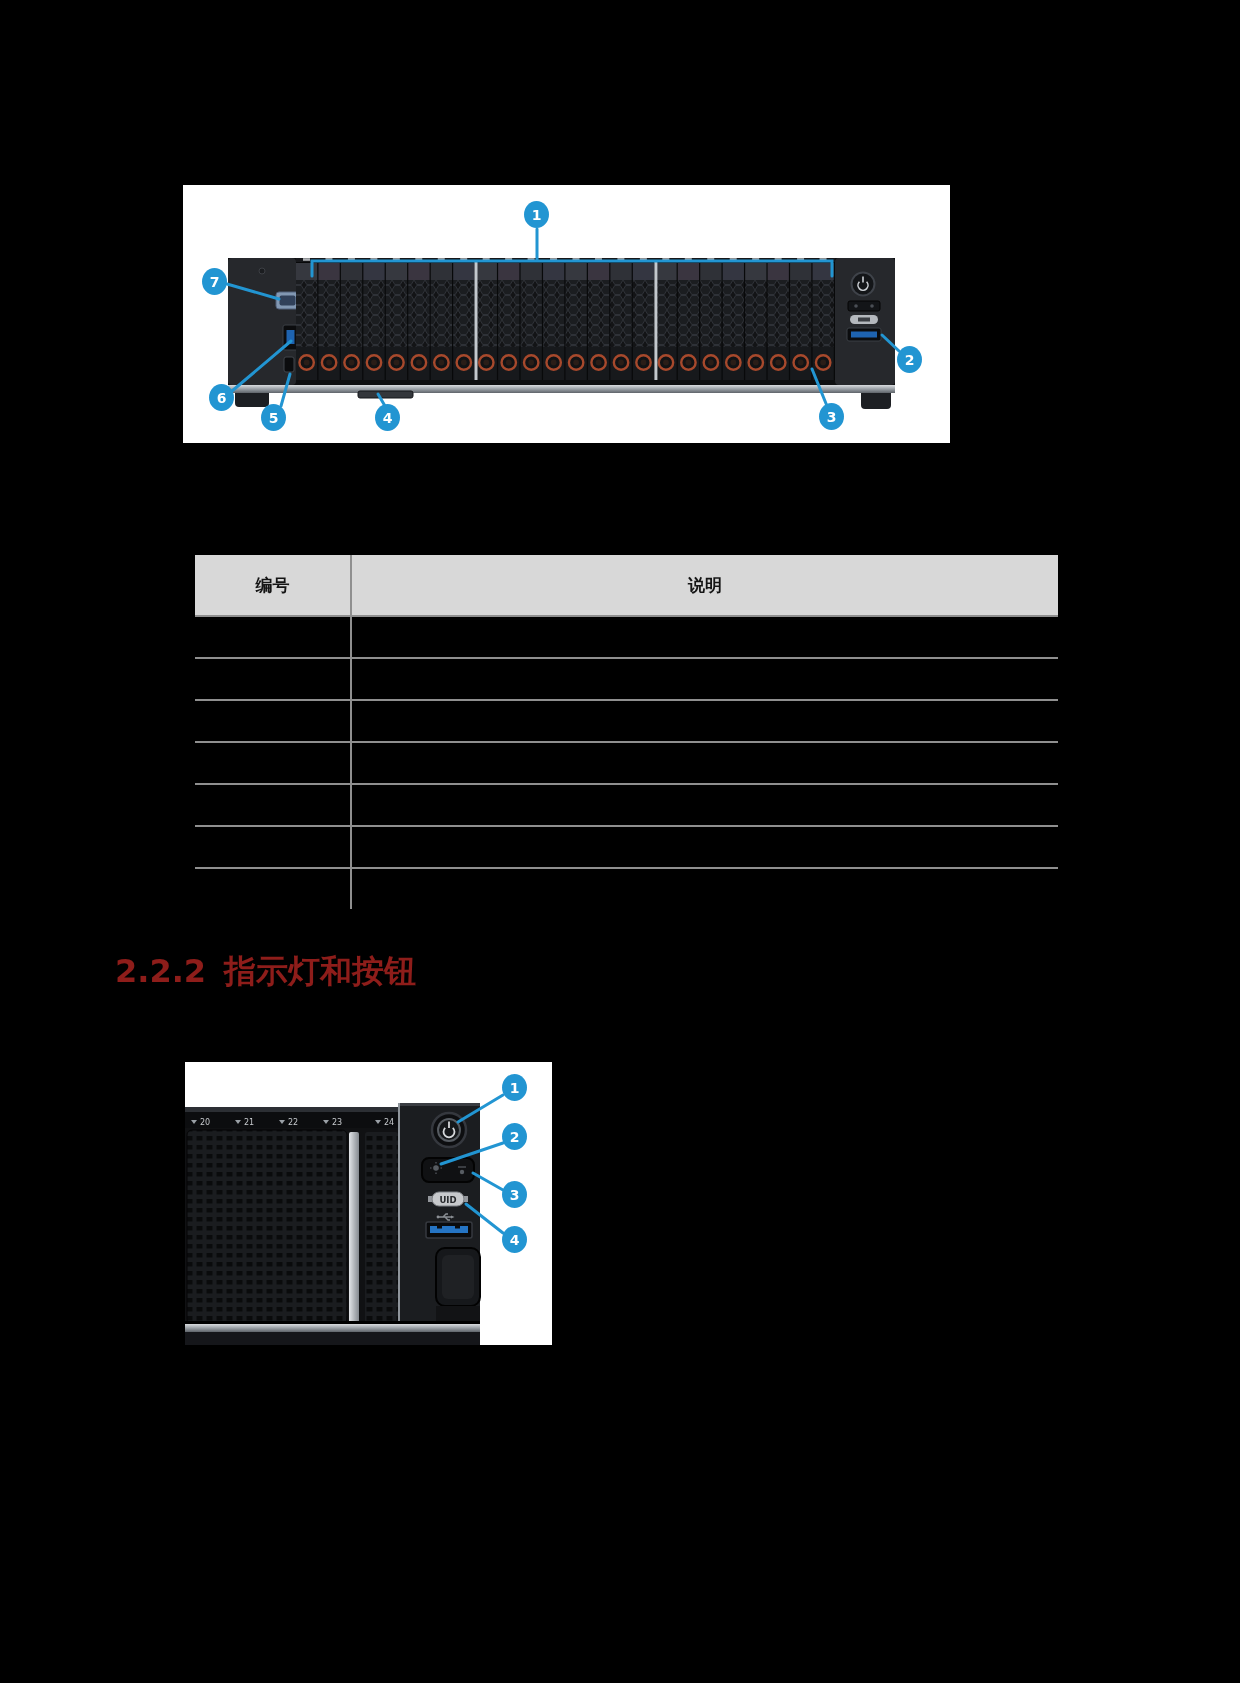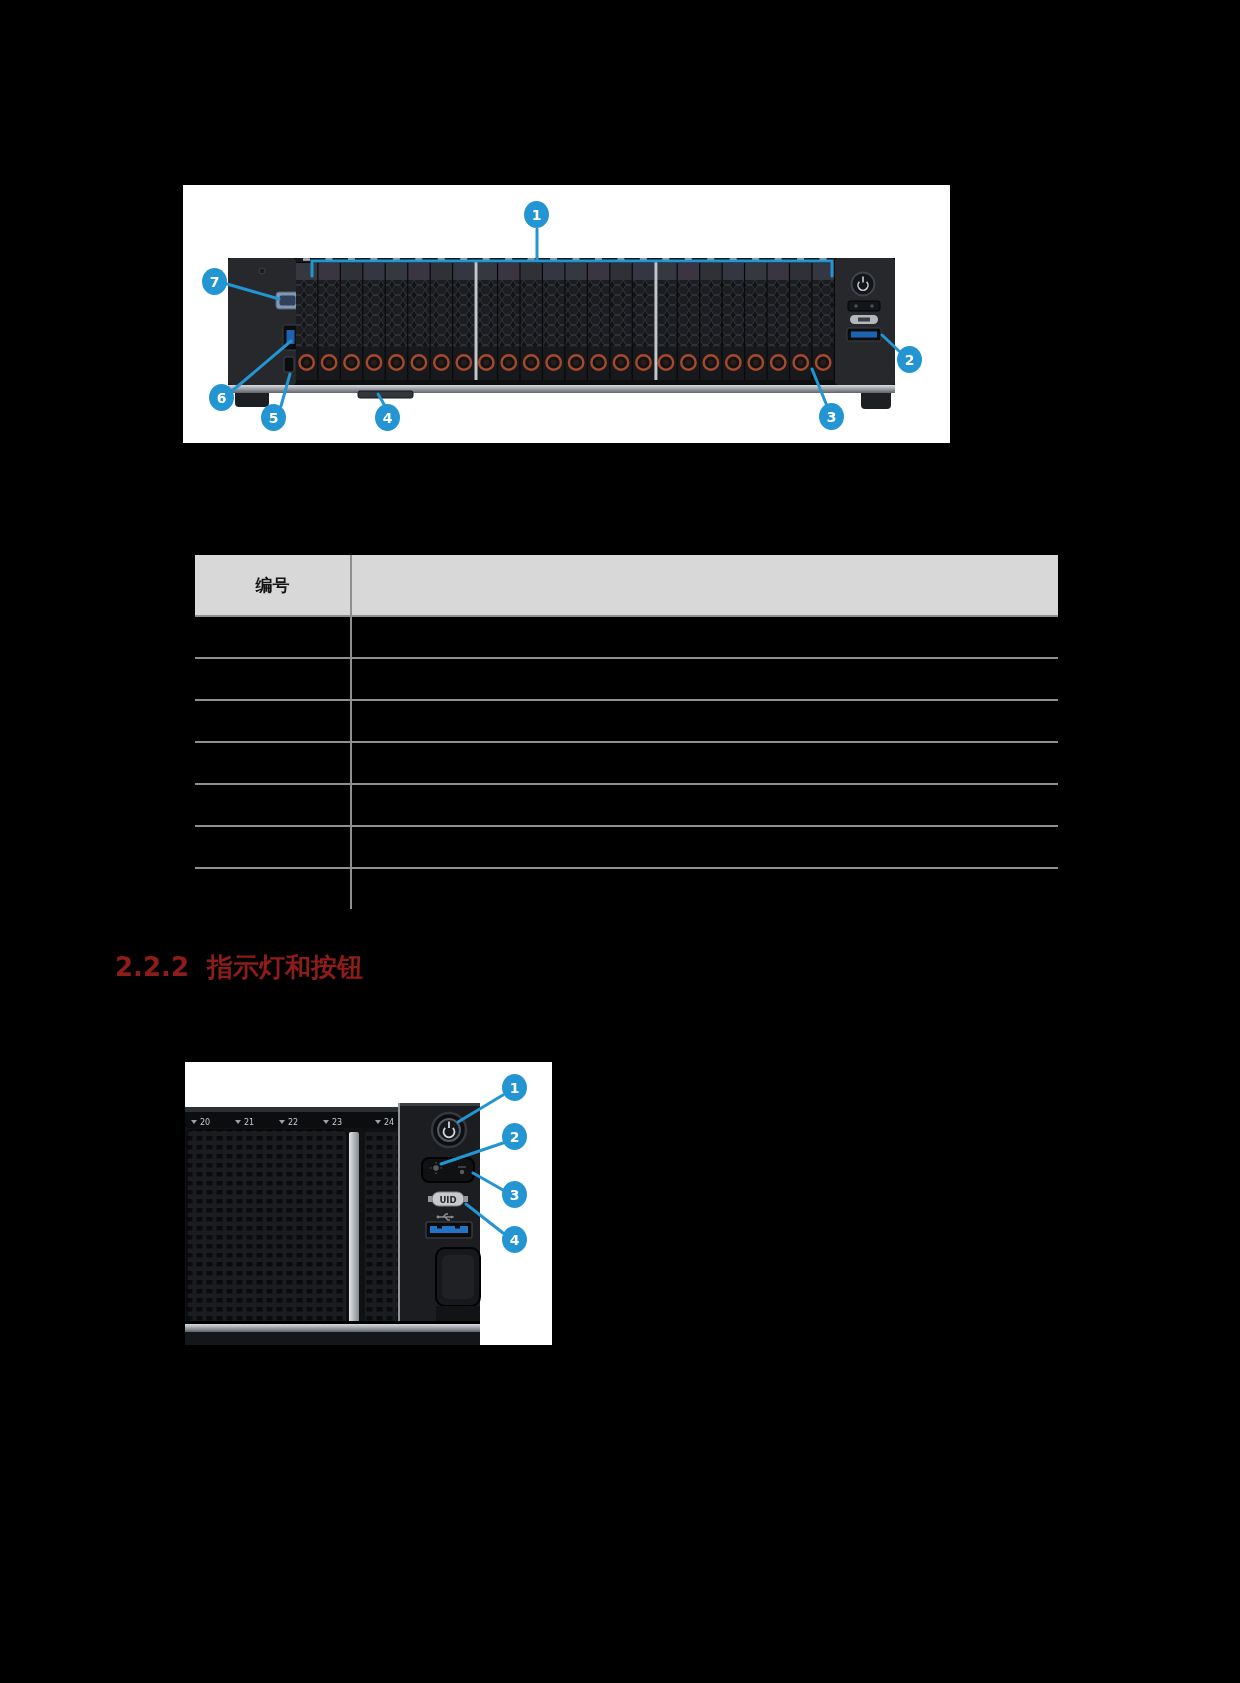--- a/index.html
+++ b/index.html
@@ -27,21 +27,21 @@
   }
   #desc-table .th.c1,#desc-table .td.c1{width:157px;border-right:2px solid #8f8f8f;}
   #desc-table .th.c2,#desc-table .td.c2{flex:1;}
   #desc-table .tr{
     display:flex;height:42px;border-top:2px solid #8f8f8f;box-sizing:border-box;
   }
   #desc-table .td{box-sizing:border-box;color:#000;font-size:15px;padding:4px 10px;}
   
   #section-heading{
     position:absolute;left:115px;top:950px;color:#8e1d1a;
-    font-size:26px;font-weight:bold;white-space:nowrap;
+    font-size:32px;font-weight:bold;white-space:nowrap;
   }
   #section-heading .title{margin-left:18px;}
 </style>
 </head>
 <body>
 
 <div class="panel" id="fig-front">
   <svg class="art" width="767" height="258" viewBox="0 0 767 258">
     <defs>
       <pattern id="hexpat" width="11" height="10" patternUnits="userSpaceOnUse">
@@ -271,20 +271,21 @@
   <div class="co" style="left:636px;top:218px;">3</div>
   <div class="co" style="left:192px;top:219px;">4</div>
   <div class="co" style="left:78px;top:219px;">5</div>
   <div class="co" style="left:26px;top:199px;">6</div>
   <div class="co" style="left:19px;top:83px;">7</div>
 </div>
 
 <div id="desc-table">
   <div class="thead">
     <div class="th c1">编号</div>
+    <div class="th c2">说明</div>
   </div>
   <div class="tr">
     <div class="td c1"></div>
     <div class="td c2"></div>
   </div>
   <div class="tr">
     <div class="td c1"></div>
     <div class="td c2"></div>
   </div>
   <div class="tr">

